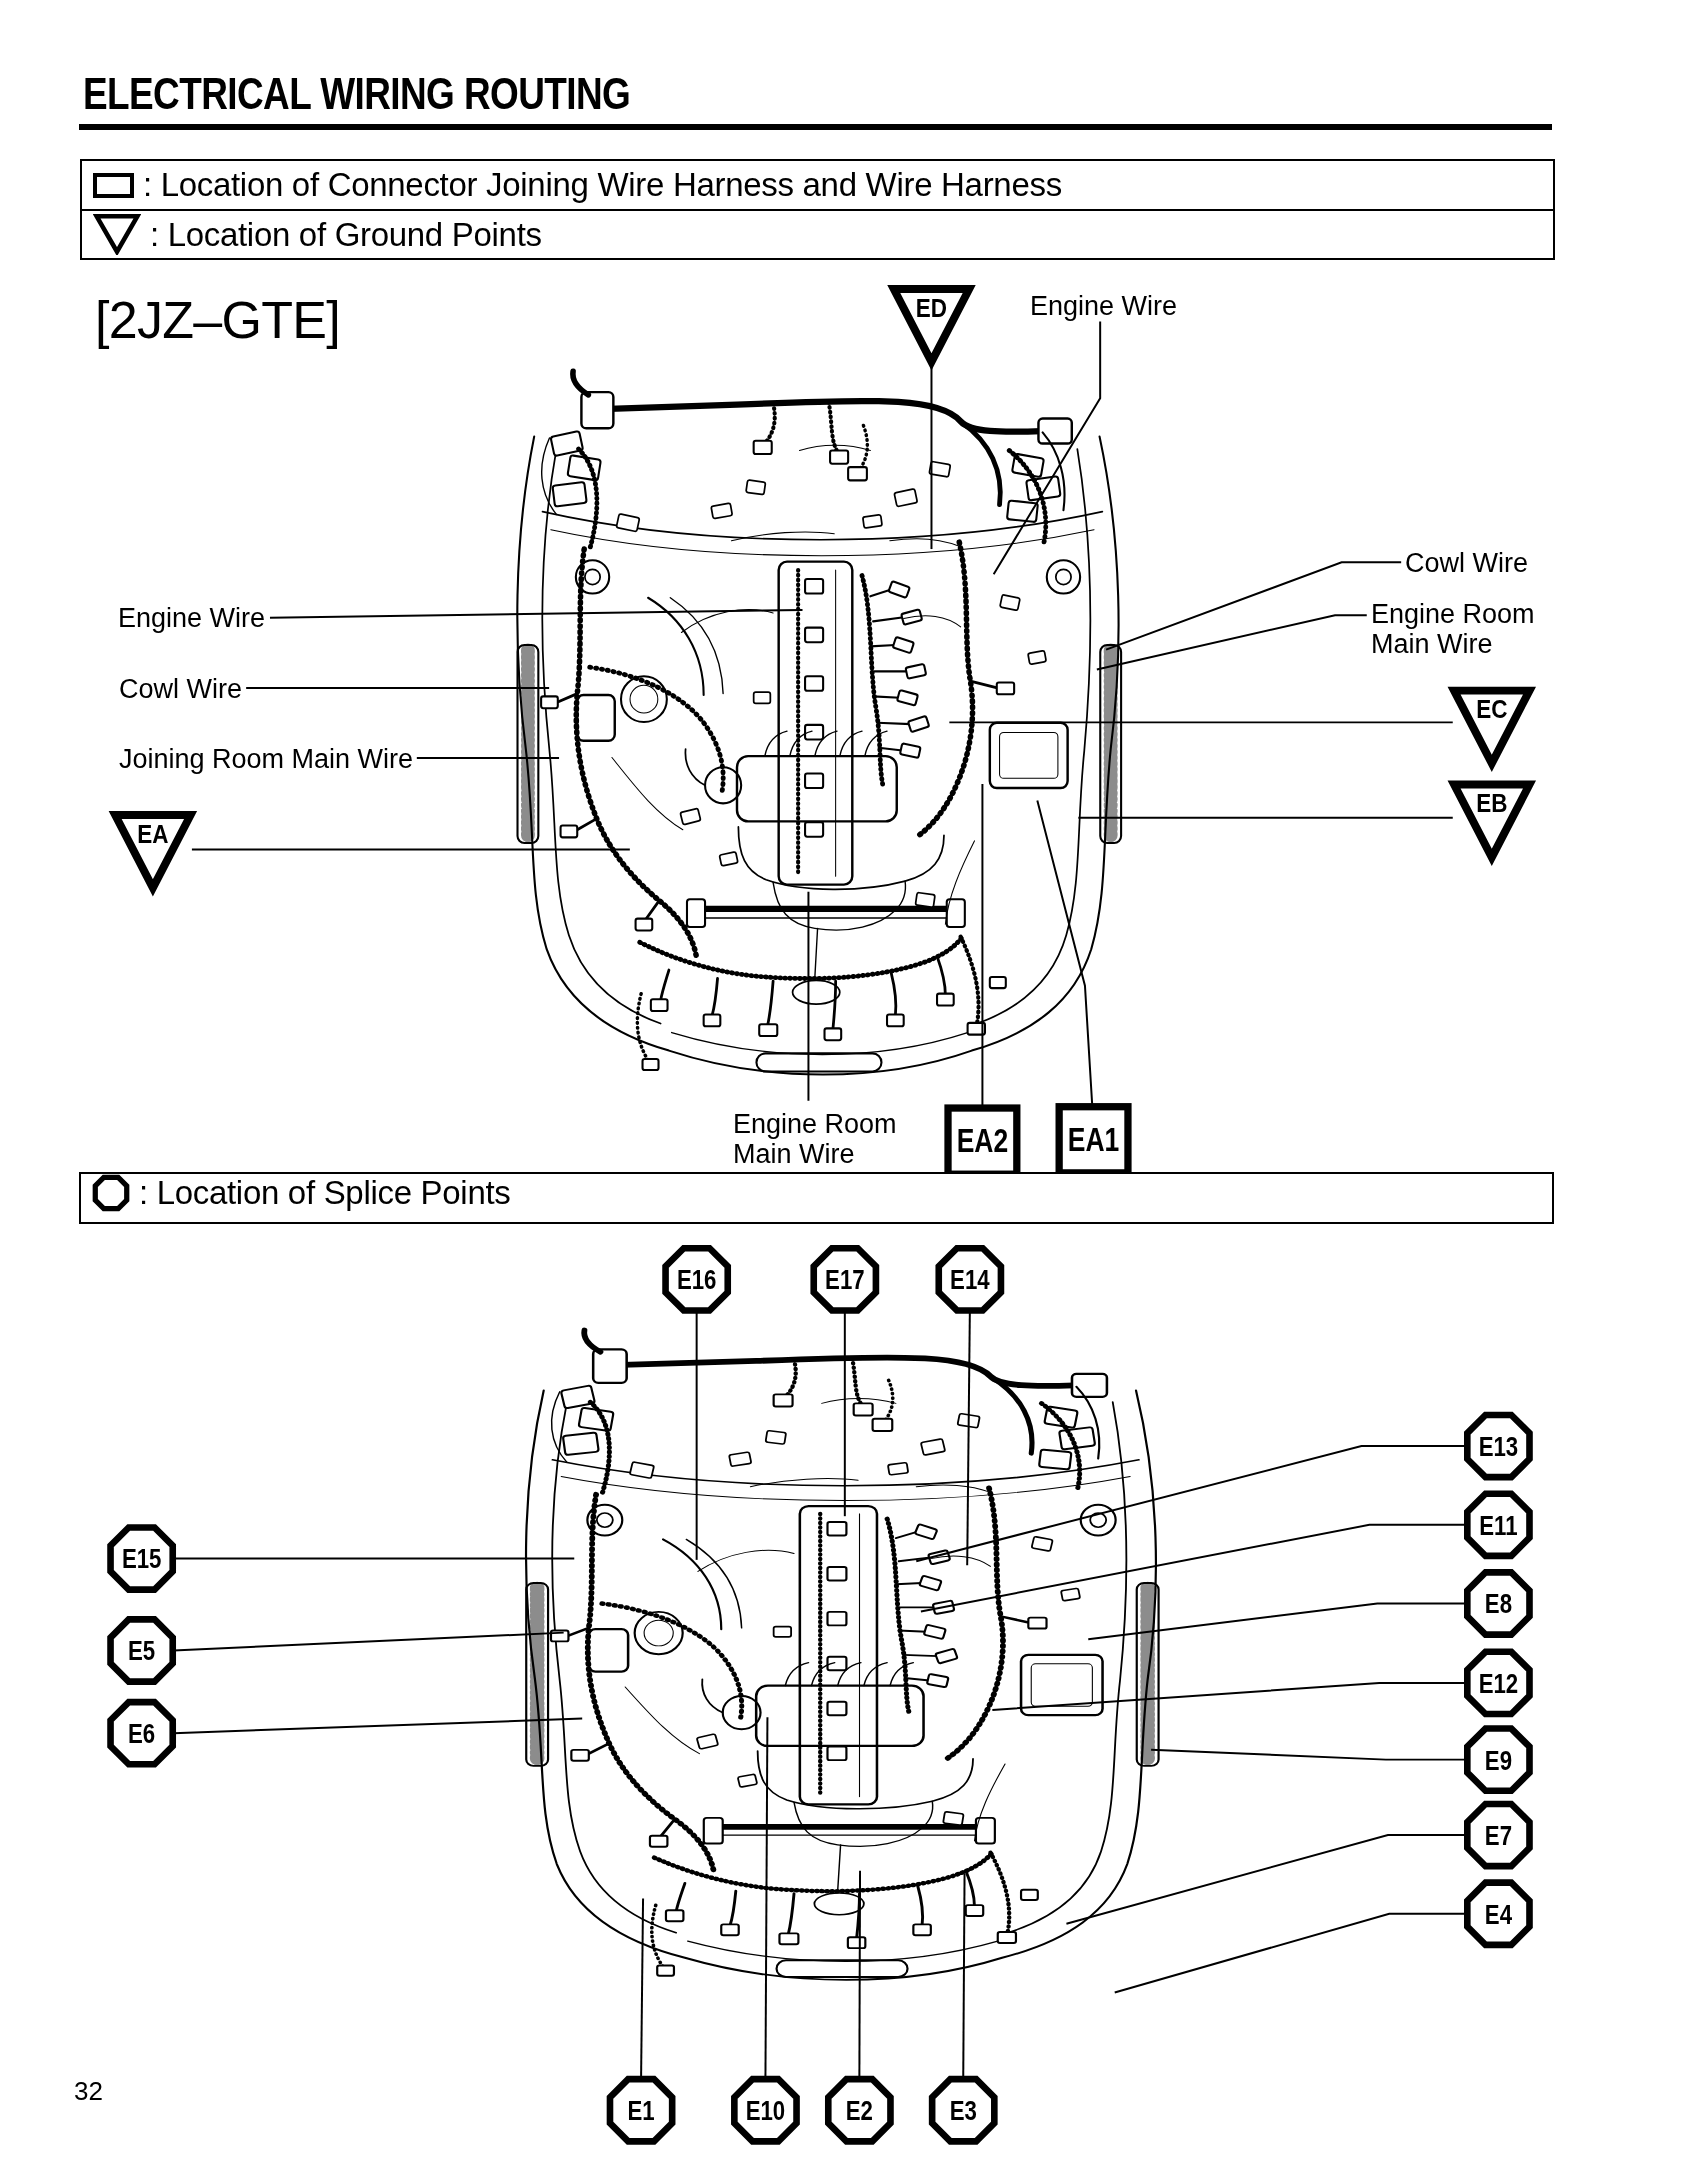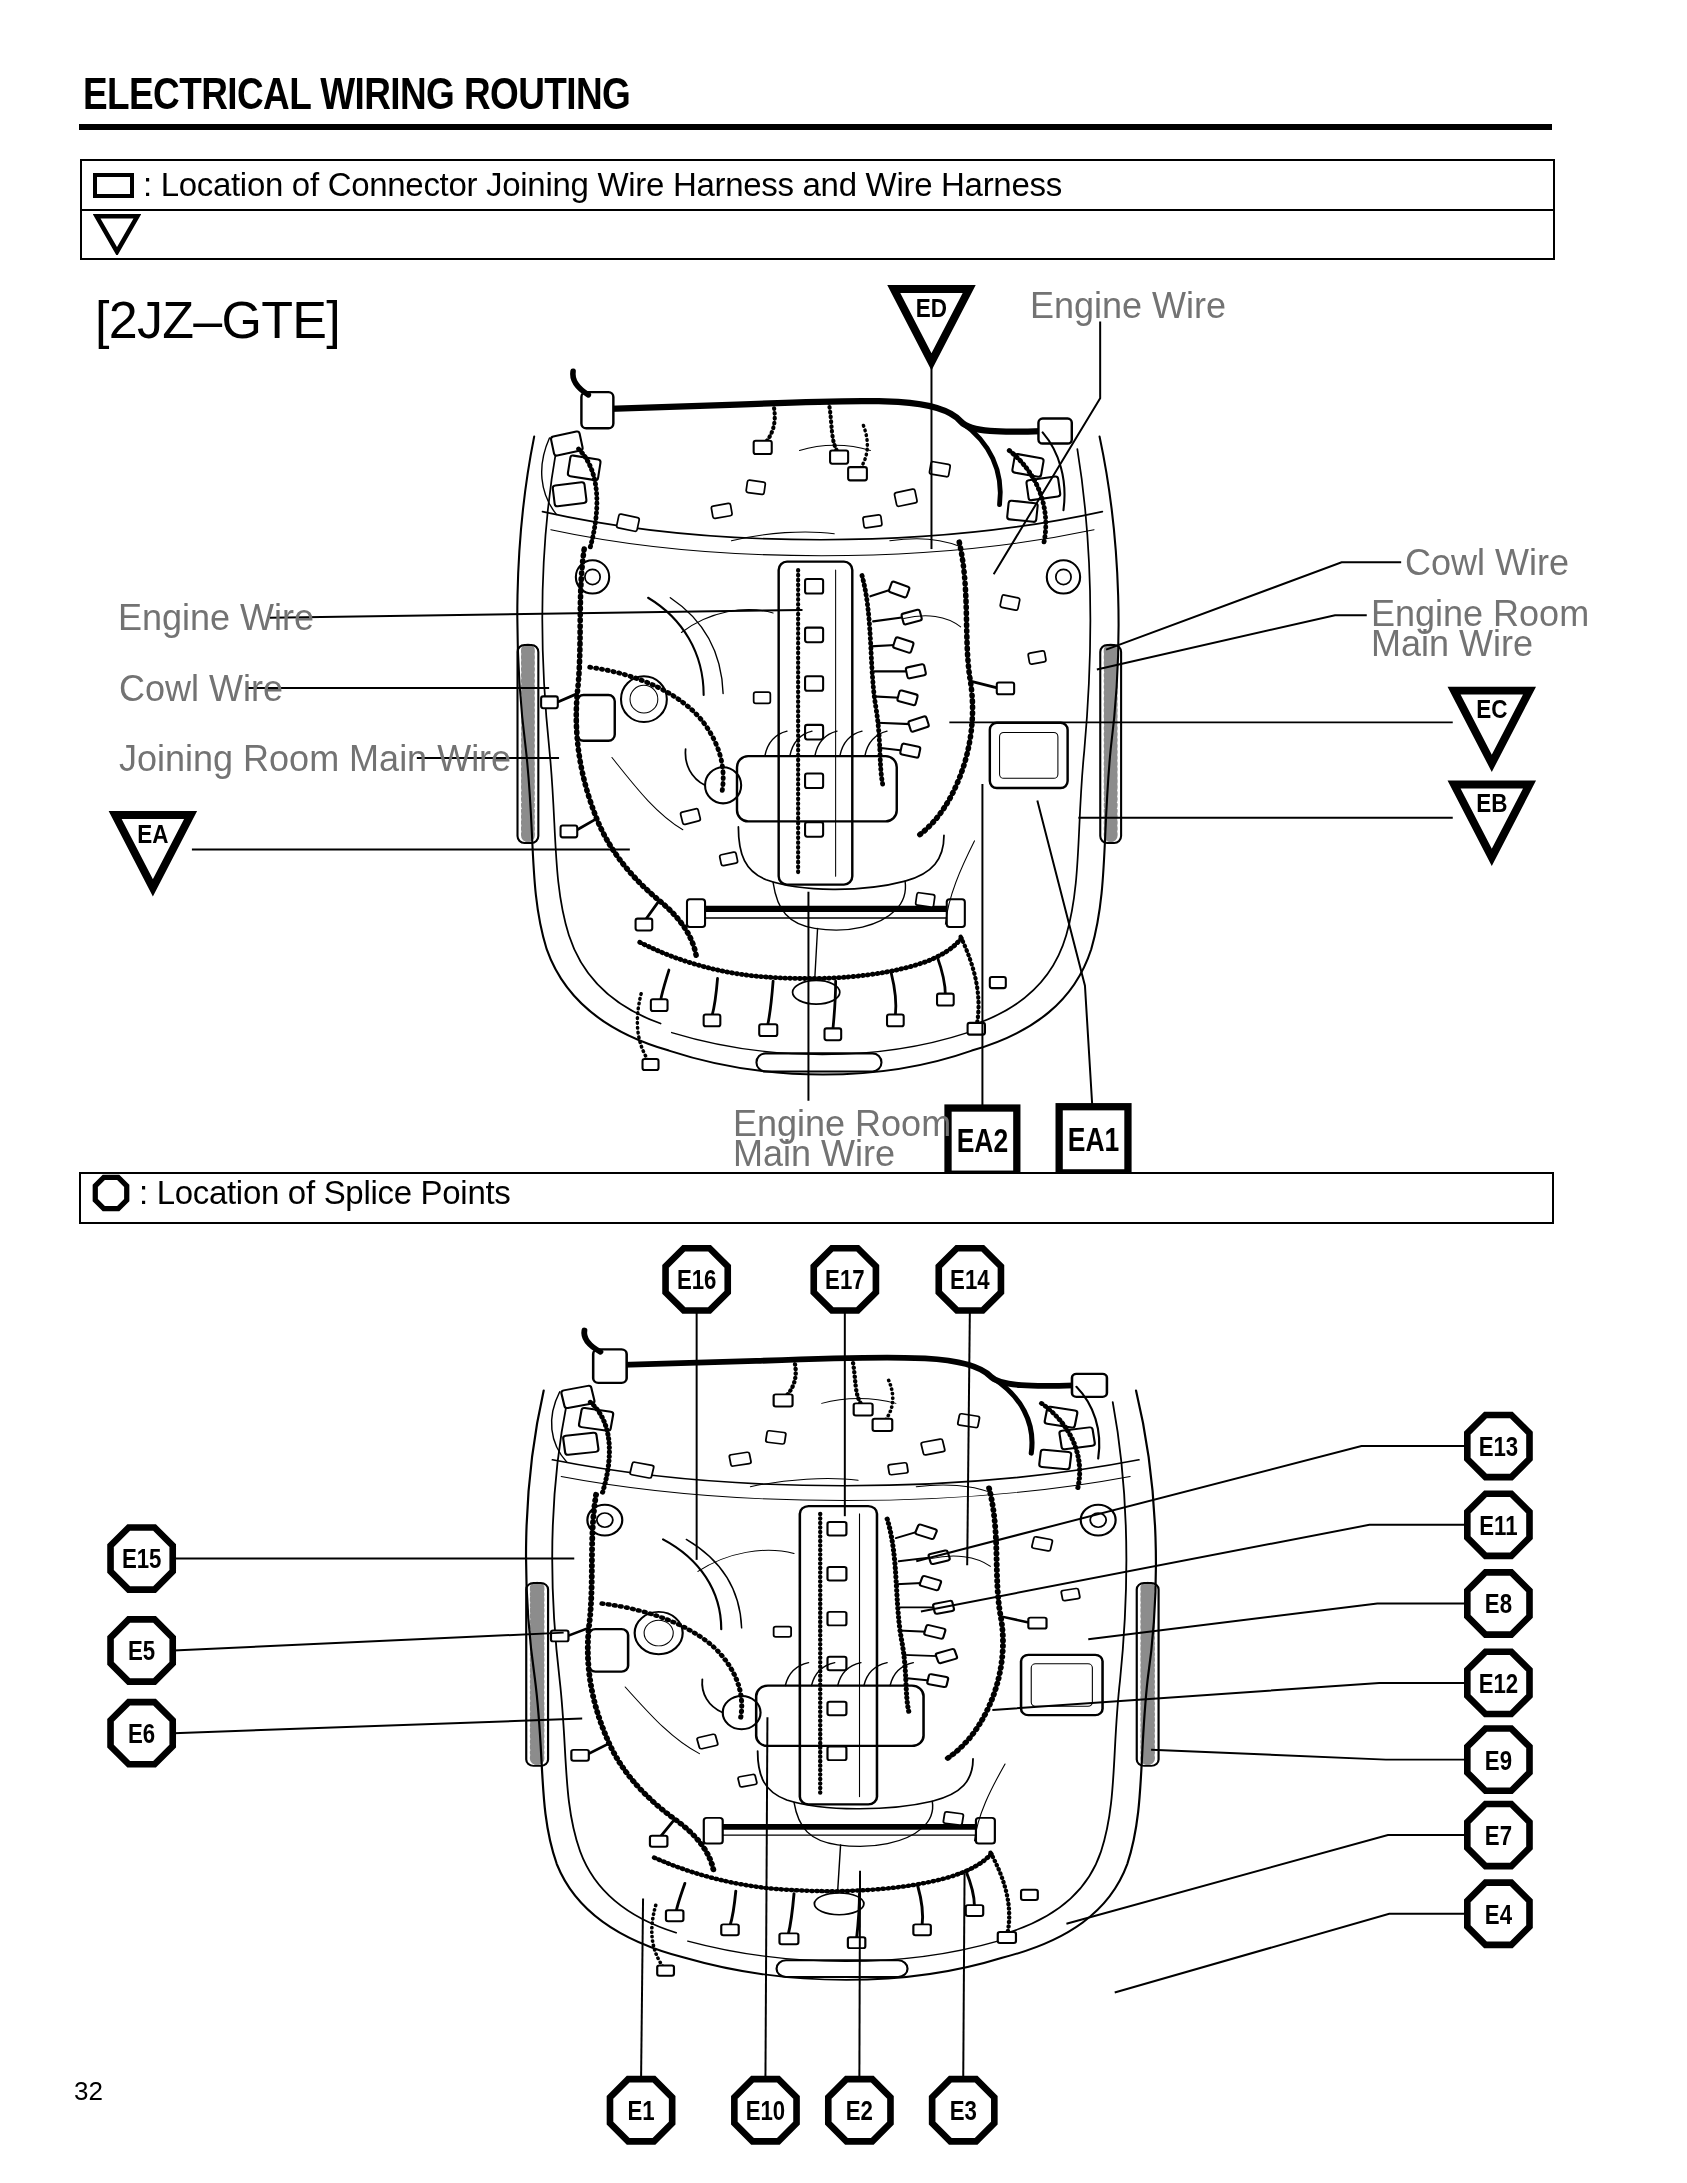--- a/index.html
+++ b/index.html
@@ -17,21 +17,21 @@
   .legend-box{position:absolute;border:2.6px solid #000;background:#fff;box-sizing:border-box}
   .legend-box.first{left:80px;top:159px;width:1475px;height:101px}
   .legend-box.second{left:79px;top:1172px;width:1475px;height:52px;display:flex;align-items:flex-start;padding-left:10.6px}
   .legend-row{height:48px;display:flex;align-items:center;padding-left:10.6px}
   .legend-row.rowline{border-bottom:2.6px solid #000}
   .legend-text{font-size:33px;font-weight:400;letter-spacing:-0.3px;white-space:nowrap;margin-left:9.3px}
   .sym-rect{display:inline-block;width:41px;height:25px;border:4.6px solid #000;box-sizing:border-box}
   .sym-svg{display:inline-block}
   
   .engine-code{position:absolute;left:95px;top:290px;font-size:52px;font-weight:400;letter-spacing:-0.7px}
-  .lbl{position:absolute;font-size:36px;line-height:30px;color:#737373;white-space:nowrap}
+  .lbl{position:absolute;font-size:27px;line-height:30px;color:#000000;white-space:nowrap}
   .page-number{position:absolute;left:74px;top:2076px;font-size:26px}
   
   #annot{position:absolute;left:0;top:0;width:1687px;height:2183px}
   #annot text{font-family:"Liberation Sans",sans-serif;fill:#000}
   .html-layer{position:absolute;left:0;top:0;width:1435px;height:2183px;pointer-events:none}
 </style>
 </head>
 <body>
 
 <svg id="annot" xmlns="http://www.w3.org/2000/svg" width="1687" height="2183" viewBox="0 0 2550 3300">
@@ -326,20 +326,21 @@
     <div class="legend-row rowline">
       <span class="sym-rect"></span>
       <span class="legend-text">: Location of Connector Joining Wire Harness and Wire Harness</span>
     </div>
     <div class="legend-row">
       <span class="sym-svg">
         <svg width="48" height="42" viewBox="0 0 72 64">
             <polygon points="5,5 67,5 36,59" fill="none" stroke="#000" stroke-width="7"></polygon>
           </svg>
       </span>
+      <span class="legend-text">: Location of Ground Points</span>
     </div>
   </div>
 
   <div class="engine-code">[2JZ–GTE]</div>
 
   <div class="lbl" style="left:1030px;top:291px">Engine Wire</div>
   <div class="lbl" style="left:118px;top:603px">Engine Wire</div>
   <div class="lbl" style="left:119px;top:674px">Cowl Wire</div>
   <div class="lbl" style="left:119px;top:744px">Joining Room Main Wire</div>
   <div class="lbl" style="left:1405px;top:548px">Cowl Wire</div>

